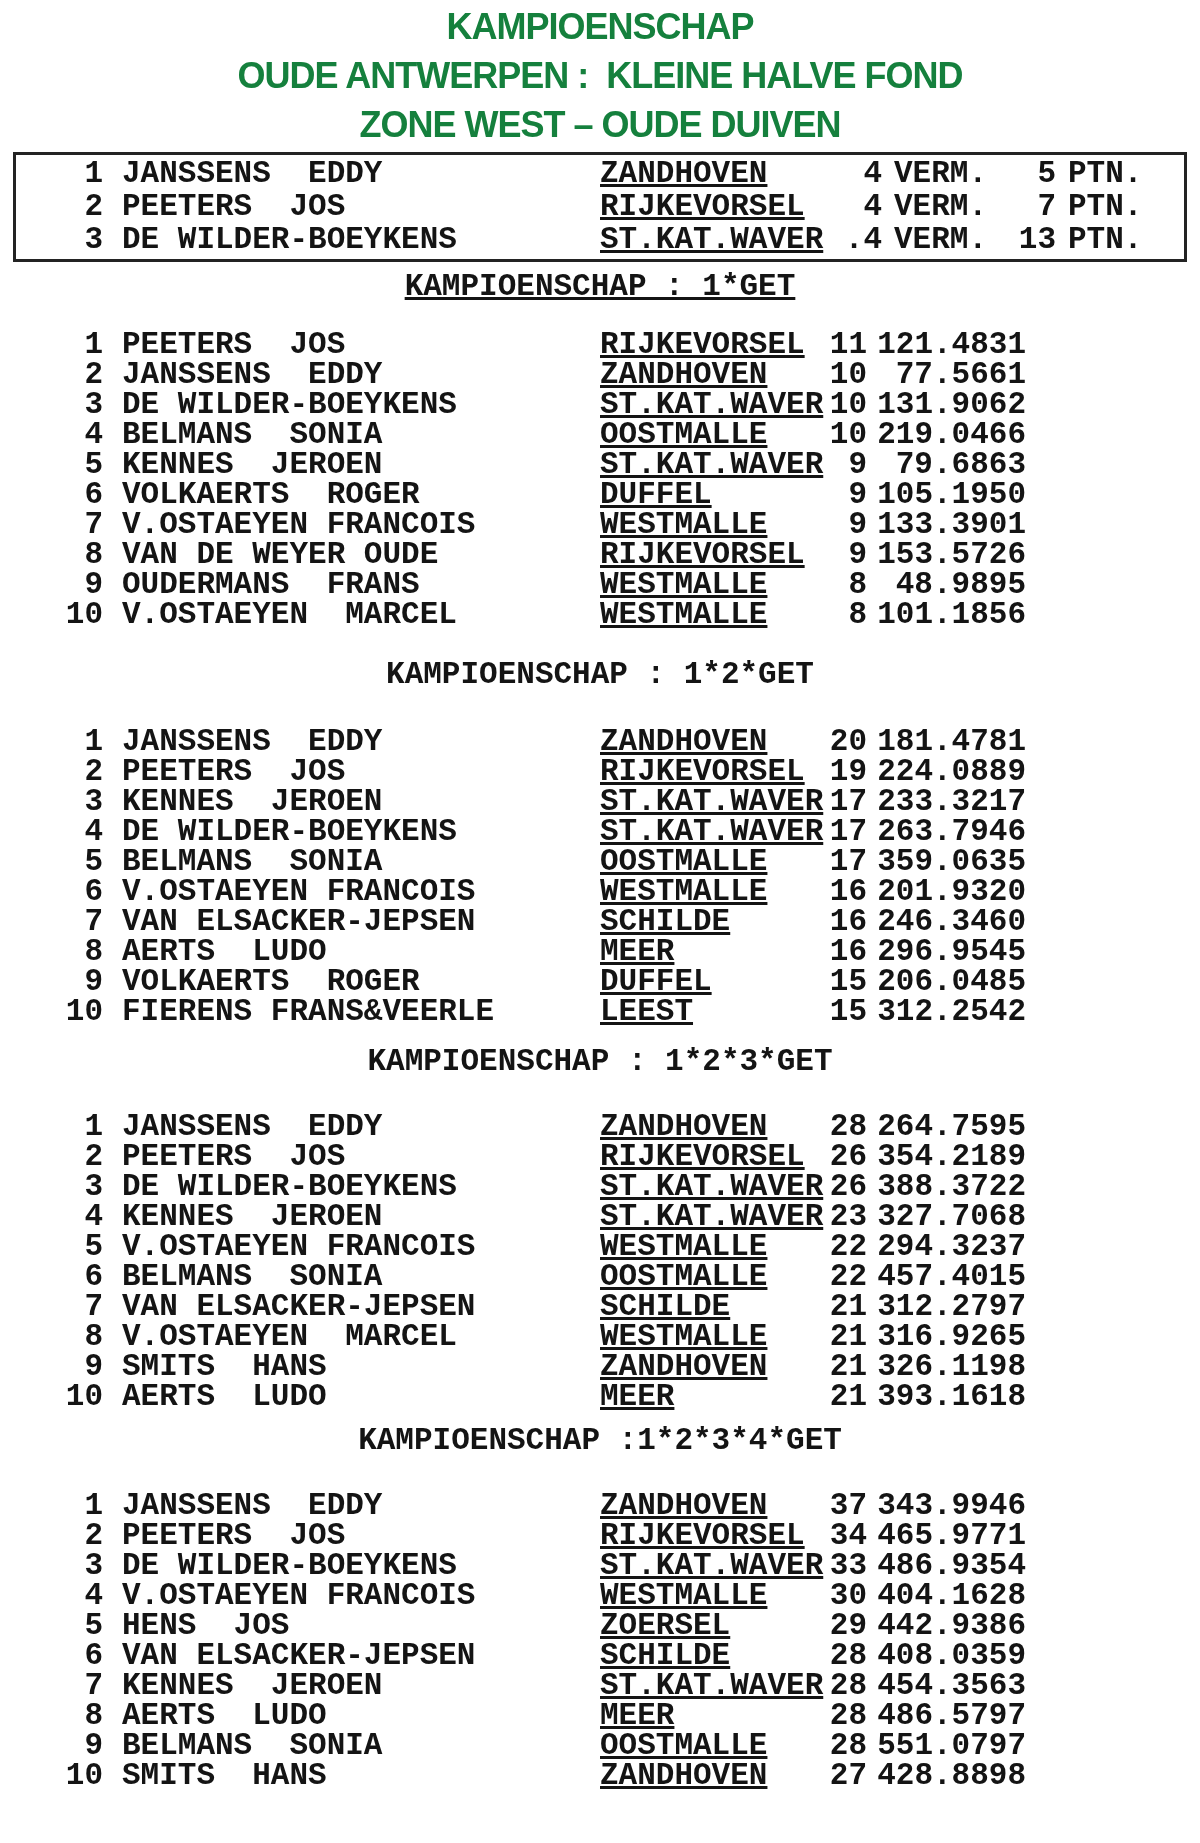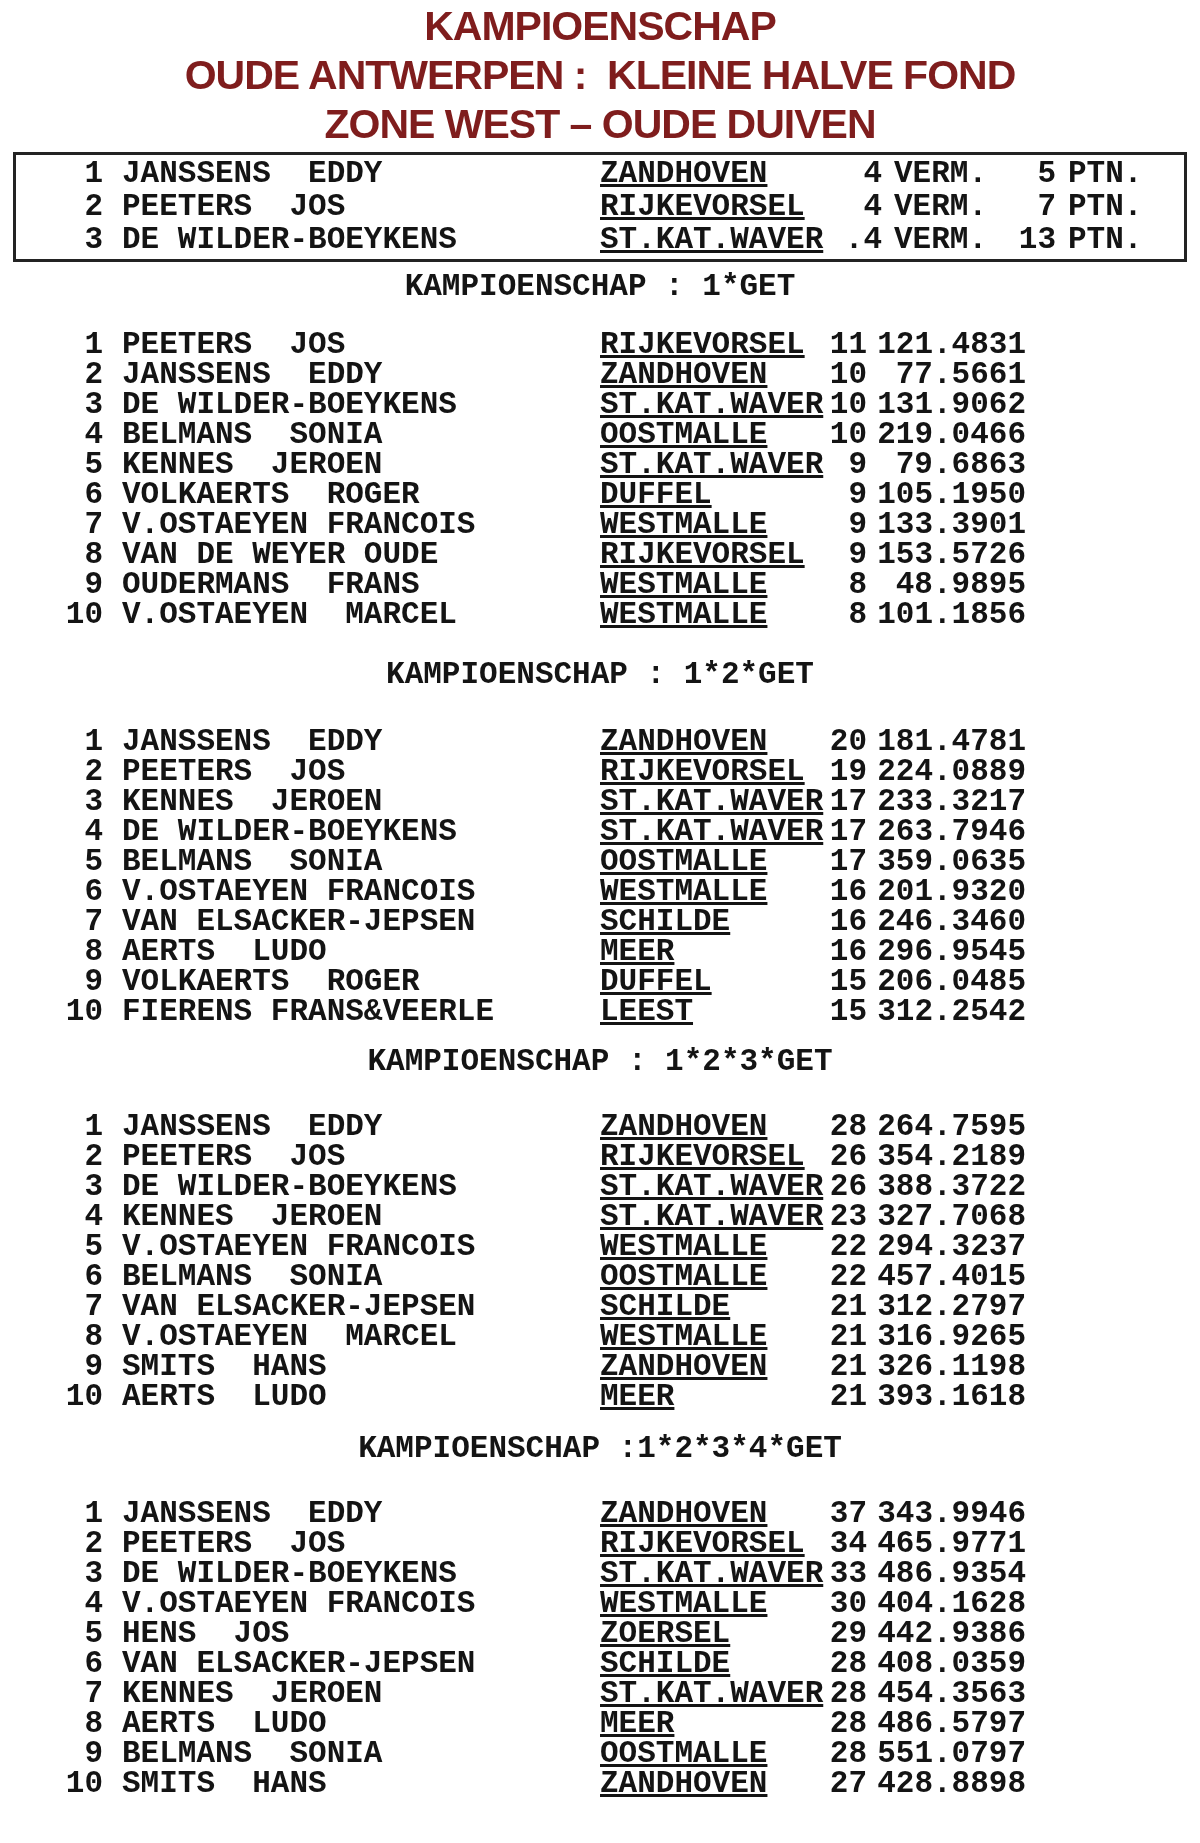--- a/index.html
+++ b/index.html
@@ -12,25 +12,25 @@
     font-family:"Liberation Mono","DejaVu Sans Mono",monospace;
     font-weight:700;
     overflow:hidden;
   }
 
   
   .titles { padding-top:2px; text-align:center; }
   .title {
     font-family:"Liberation Sans","DejaVu Sans",sans-serif;
     font-weight:700;
-    font-size:41px;
+    font-size:36px;
     line-height:49px;
     letter-spacing:-1px;
     white-space:pre;
-    color:#7f1d1d;
+    color:#15803d;
   }
 
   
   .sumbox {
     margin:3px 13px 0 13px;
     border:3px solid #232323;
     padding:2px 0 3px 0;
   }
   .brow {
     display:grid;
@@ -49,27 +49,27 @@
     white-space:pre;
   }
   .table { margin-left:0; }
   .trow {
     display:grid;
     grid-template-columns:103px 497px 140px 127px 159px;
     font-size:31px;
     line-height:30px;
   }
 
-  .s1 .shead { margin-top:10px; }
+  .s1 .shead { margin-top:10px;text-decoration:underline; }
   .s1 .table { margin-top:28px; }
   .s2 .shead { margin-top:30px; }
   .s2 .table { margin-top:37px; }
   .s3 .shead { margin-top:20px; }
   .s3 .table { margin-top:35px; }
-  .s4 .shead { margin-top:22px; }
+  .s4 .shead { margin-top:14px; }
   .s4 .table { margin-top:35px; }
 
   
   .cell { white-space:pre; overflow:visible; }
   .rank { text-align:right; }
   .name { padding-left:19px; }
   .city { text-align:left;text-decoration:underline; }
   .num  { text-align:right; }
   .lbl  { padding-left:12px; }
   .cnt  { text-align:right; }

